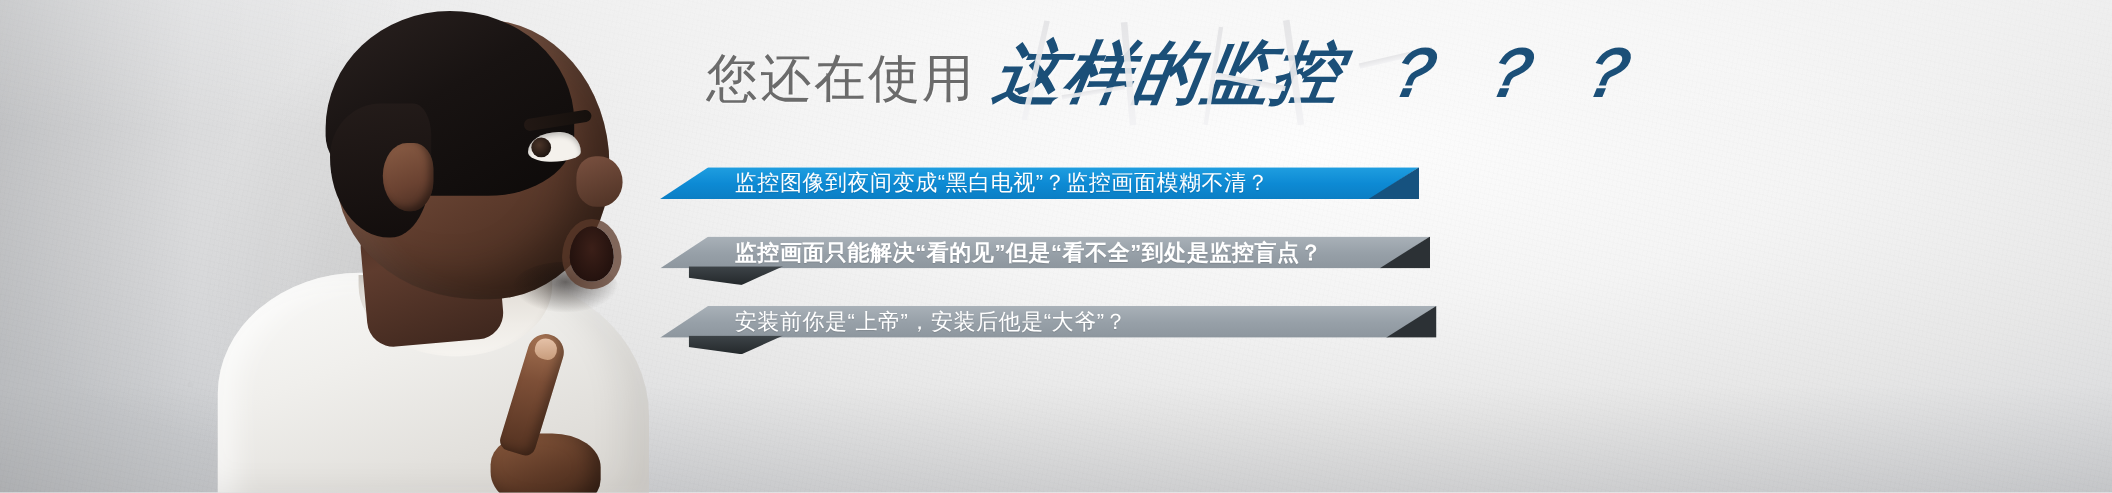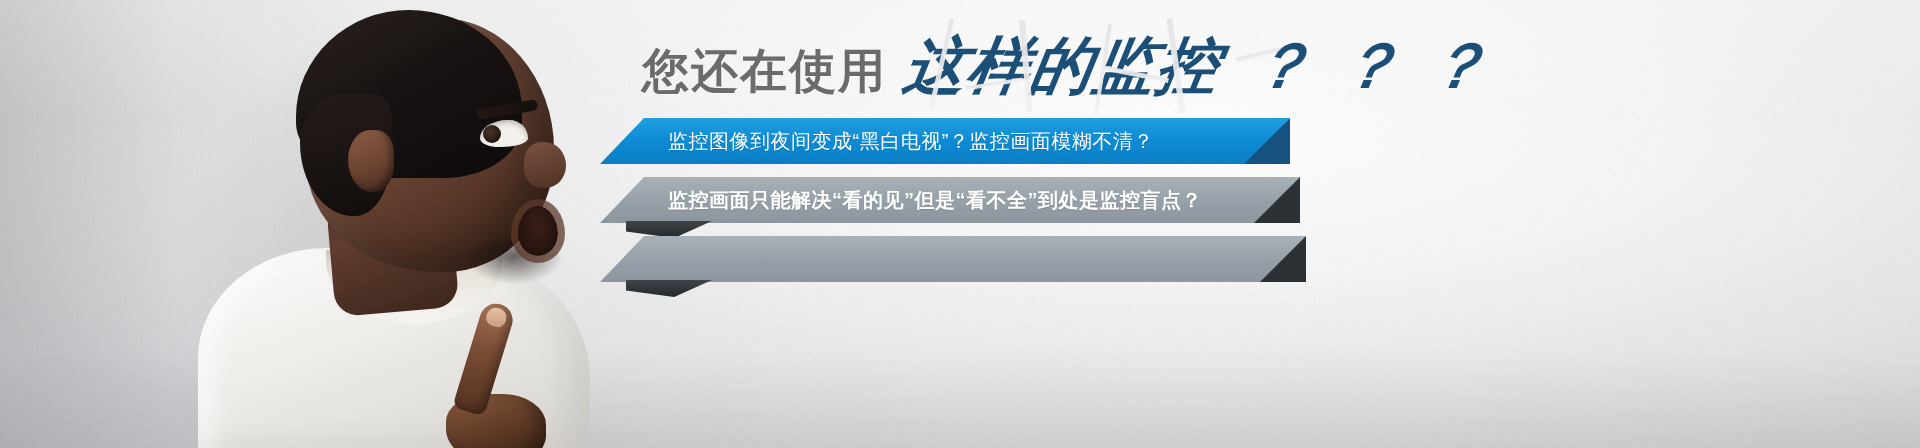--- a/index.html
+++ b/index.html
@@ -233,21 +233,21 @@
     position: absolute;
     left: 642px;
     top: 24px;
     display: flex;
     align-items: baseline;
     gap: 18px;
     white-space: nowrap;
   }
   .headline-plain {
     font-size: 47px;
-    font-weight: bold;
+    font-weight: normal;
     color: #6b6b6b;
     letter-spacing: 2px;
     text-shadow: 1px 1px 0 rgba(255,255,255,.5);
   }
   .headline-accent-wrap {
     position: relative;
     display: inline-block;
   }
   .headline-accent {
     font-size: 62px;
@@ -288,24 +288,25 @@
 
   
   .rows {
     position: absolute;
     left: 600px;
     top: 118px;
     width: 1300px;
   }
   .row {
     position: relative;
-    height: 46px;
+    height: 29px;
     margin-bottom: 13px;
     display: flex;
     align-items: center;
+    margin-top: 34px;
   }
   .row-bar {
     position: absolute;
     inset: 0;
     clip-path: polygon(44px 0, 100% 0, calc(100% - 44px) 100%, 0 100%);
   }
   .row.blue .row-bar {
     background: linear-gradient(180deg, #1f9ee0 0%, #0d8ad4 52%, #0b7ec4 100%);
   }
   .row.gray .row-bar {
@@ -412,17 +413,18 @@
       <div class="row-end-notch"></div>
       <div class="row-tail"></div>
       <div class="row-label">监控画面只能解决“看的见”但是“看不全”到处是监控盲点？</div>
     </div>
 
 
     <div class="row gray row-4">
       <div class="row-bar"></div>
       <div class="row-end-notch"></div>
       <div class="row-tail"></div>
+      <div class="row-label">安装前你是“上帝”，安装后他是“大爷”？</div>
     </div>
 
   </div>
 
 </div>
 
 </body></html>

